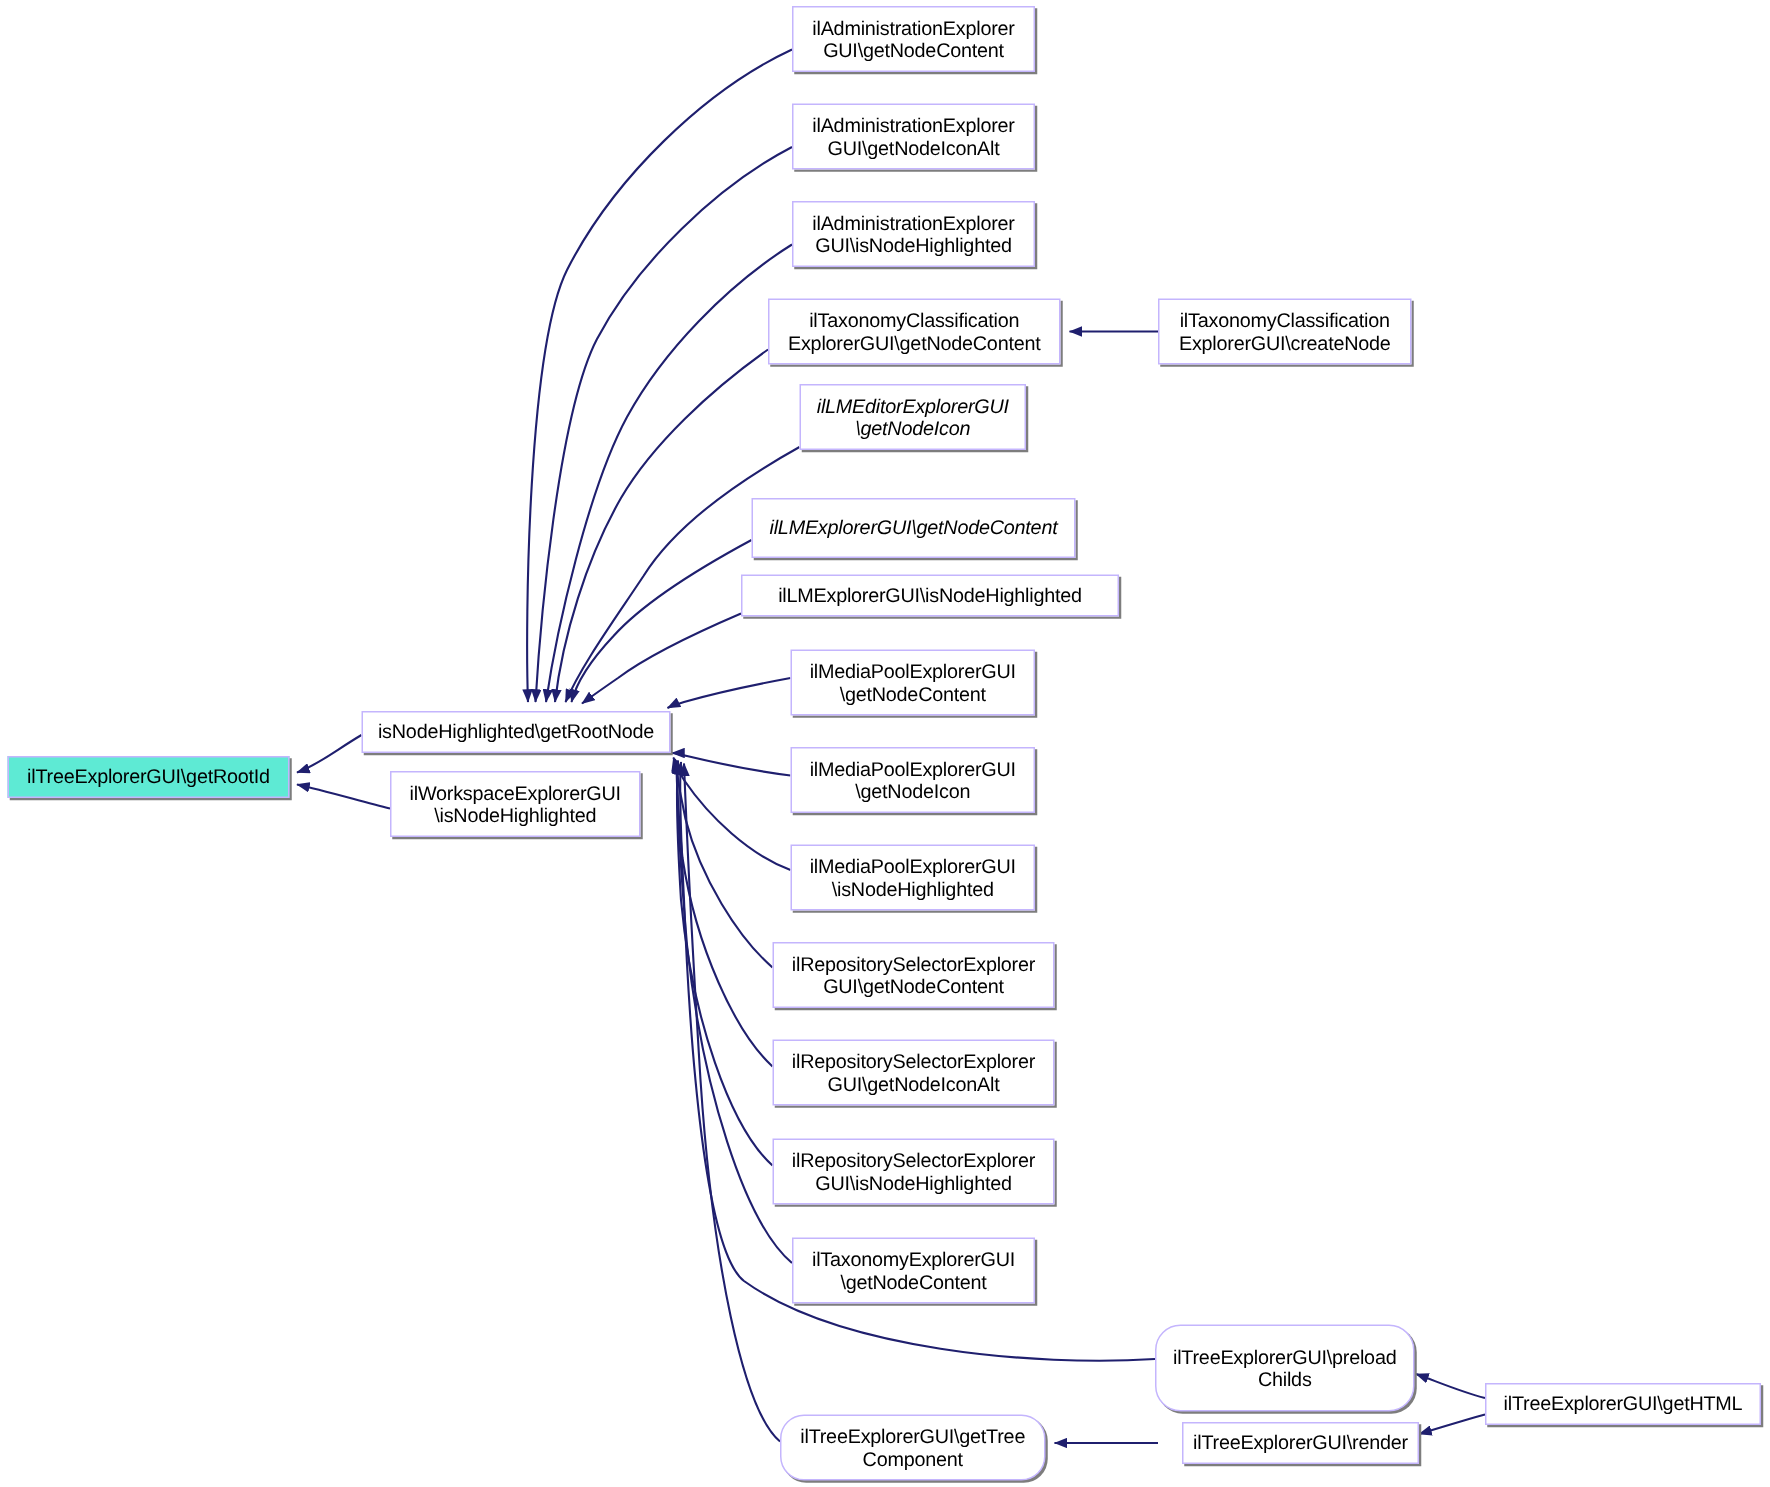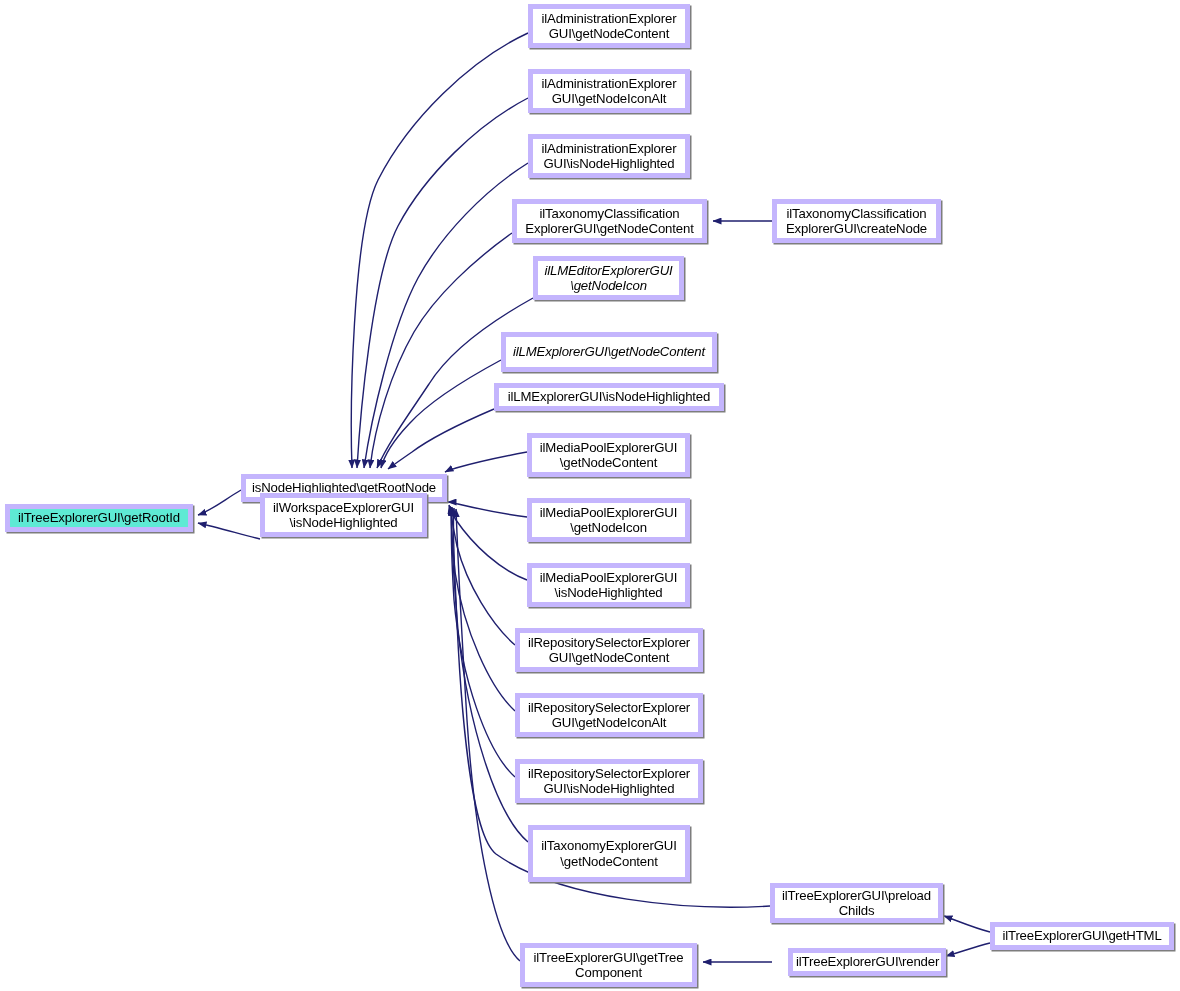--- a/index.html
+++ b/index.html
@@ -20,21 +20,21 @@
   svg#edges {
     position: absolute;
     left: 0;
     top: 0;
     width: 1180px;
     height: 991px;
   }
   .node {
     position: absolute;
     box-sizing: border-box;
-    border: 5px solid #c4b5fd;
+    border: 1px solid #c4b5fd;
     background: #ffffff;
     display: flex;
     align-items: center;
     justify-content: center;
     text-align: center;
     color: #000000;
     font-size: 13.2px;
     line-height: 15.5px;
     letter-spacing: -0.15px;
     white-space: pre-line;
@@ -84,51 +84,51 @@
         <path d="M772,221 L713,221" fill="none" stroke="#1f1f6e" stroke-width="1.4" marker-end="url(#arrowhead)"></path>
         <path d="M990,932 C974,928 958,921 944,916" fill="none" stroke="#1f1f6e" stroke-width="1.4" marker-end="url(#arrowhead)"></path>
         <path d="M990,943 C975,947 960,952 946,956" fill="none" stroke="#1f1f6e" stroke-width="1.4" marker-end="url(#arrowhead)"></path>
         <path d="M772,962 L703,962" fill="none" stroke="#1f1f6e" stroke-width="1.4" marker-end="url(#arrowhead)"></path>
       </g>
   </svg>
 
   <div id="node-layer">
       <div class="node highlight" style="left: 5px; top: 504px; width: 188px; height: 28px;"><span class="node-label">ilTreeExplorerGUI\getRootId</span></div>
       <div class="node" style="left: 241px; top: 474px; width: 206px; height: 28px;"><span class="node-label">isNodeHighlighted\getRootNode</span></div>
-      <div class="node" style="left: 260px; top: 493px; width: 167px; height: 44px;"><span class="node-label">ilWorkspaceExplorerGUI
+      <div class="node" style="left: 260px; top: 514px; width: 167px; height: 44px;"><span class="node-label">ilWorkspaceExplorerGUI
 \isNodeHighlighted</span></div>
       <div class="node" style="left: 528px; top: 4px; width: 162px; height: 44px;"><span class="node-label">ilAdministrationExplorer
 GUI\getNodeContent</span></div>
       <div class="node" style="left: 528px; top: 69px; width: 162px; height: 44px;"><span class="node-label">ilAdministrationExplorer
 GUI\getNodeIconAlt</span></div>
       <div class="node" style="left: 528px; top: 134px; width: 162px; height: 44px;"><span class="node-label">ilAdministrationExplorer
 GUI\isNodeHighlighted</span></div>
       <div class="node" style="left: 512px; top: 199px; width: 195px; height: 44px;"><span class="node-label">ilTaxonomyClassification
 ExplorerGUI\getNodeContent</span></div>
       <div class="node" style="left: 772px; top: 199px; width: 169px; height: 44px;"><span class="node-label">ilTaxonomyClassification
 ExplorerGUI\createNode</span></div>
       <div class="node" style="left: 533px; top: 256px; width: 151px; height: 44px; font-style: italic;"><span class="node-label">ilLMEditorExplorerGUI
 \getNodeIcon</span></div>
       <div class="node" style="left: 501px; top: 332px; width: 216px; height: 40px; font-style: italic;"><span class="node-label">ilLMExplorerGUI\getNodeContent</span></div>
-      <div class="node" style="left: 494px; top: 383px; width: 230px; height: 28px;"><span class="node-label">ilLMExplorerGUI\isNodeHighlighted</span></div>
+      <div class="node" style="left: 494px; top: 383px; width: 252px; height: 28px;"><span class="node-label">ilLMExplorerGUI\isNodeHighlighted</span></div>
       <div class="node" style="left: 527px; top: 433px; width: 163px; height: 44px;"><span class="node-label">ilMediaPoolExplorerGUI
 \getNodeContent</span></div>
       <div class="node" style="left: 527px; top: 498px; width: 163px; height: 44px;"><span class="node-label">ilMediaPoolExplorerGUI
 \getNodeIcon</span></div>
       <div class="node" style="left: 527px; top: 563px; width: 163px; height: 44px;"><span class="node-label">ilMediaPoolExplorerGUI
 \isNodeHighlighted</span></div>
       <div class="node" style="left: 515px; top: 628px; width: 188px; height: 44px;"><span class="node-label">ilRepositorySelectorExplorer
 GUI\getNodeContent</span></div>
       <div class="node" style="left: 515px; top: 693px; width: 188px; height: 44px;"><span class="node-label">ilRepositorySelectorExplorer
 GUI\getNodeIconAlt</span></div>
       <div class="node" style="left: 515px; top: 759px; width: 188px; height: 44px;"><span class="node-label">ilRepositorySelectorExplorer
 GUI\isNodeHighlighted</span></div>
-      <div class="node" style="left: 528px; top: 825px; width: 162px; height: 57px;"><span class="node-label">ilTaxonomyExplorerGUI
+      <div class="node" style="left: 528px; top: 825px; width: 162px; height: 44px;"><span class="node-label">ilTaxonomyExplorerGUI
 \getNodeContent</span></div>
-      <div class="node" style="left: 770px; top: 883px; width: 173px; height: 40px;"><span class="node-label">ilTreeExplorerGUI\preload
+      <div class="node" style="left: 770px; top: 883px; width: 173px; height: 58px; border-radius: 17px;"><span class="node-label">ilTreeExplorerGUI\preload
 Childs</span></div>
-      <div class="node" style="left: 520px; top: 943px; width: 177px; height: 44px;"><span class="node-label">ilTreeExplorerGUI\getTree
+      <div class="node" style="left: 520px; top: 943px; width: 177px; height: 44px; border-radius: 16px;"><span class="node-label">ilTreeExplorerGUI\getTree
 Component</span></div>
       <div class="node" style="left: 788px; top: 948px; width: 158px; height: 28px;"><span class="node-label">ilTreeExplorerGUI\render</span></div>
       <div class="node" style="left: 990px; top: 922px; width: 184px; height: 28px;"><span class="node-label">ilTreeExplorerGUI\getHTML</span></div>
     </div>
 
 </div>
 
 </body></html>

